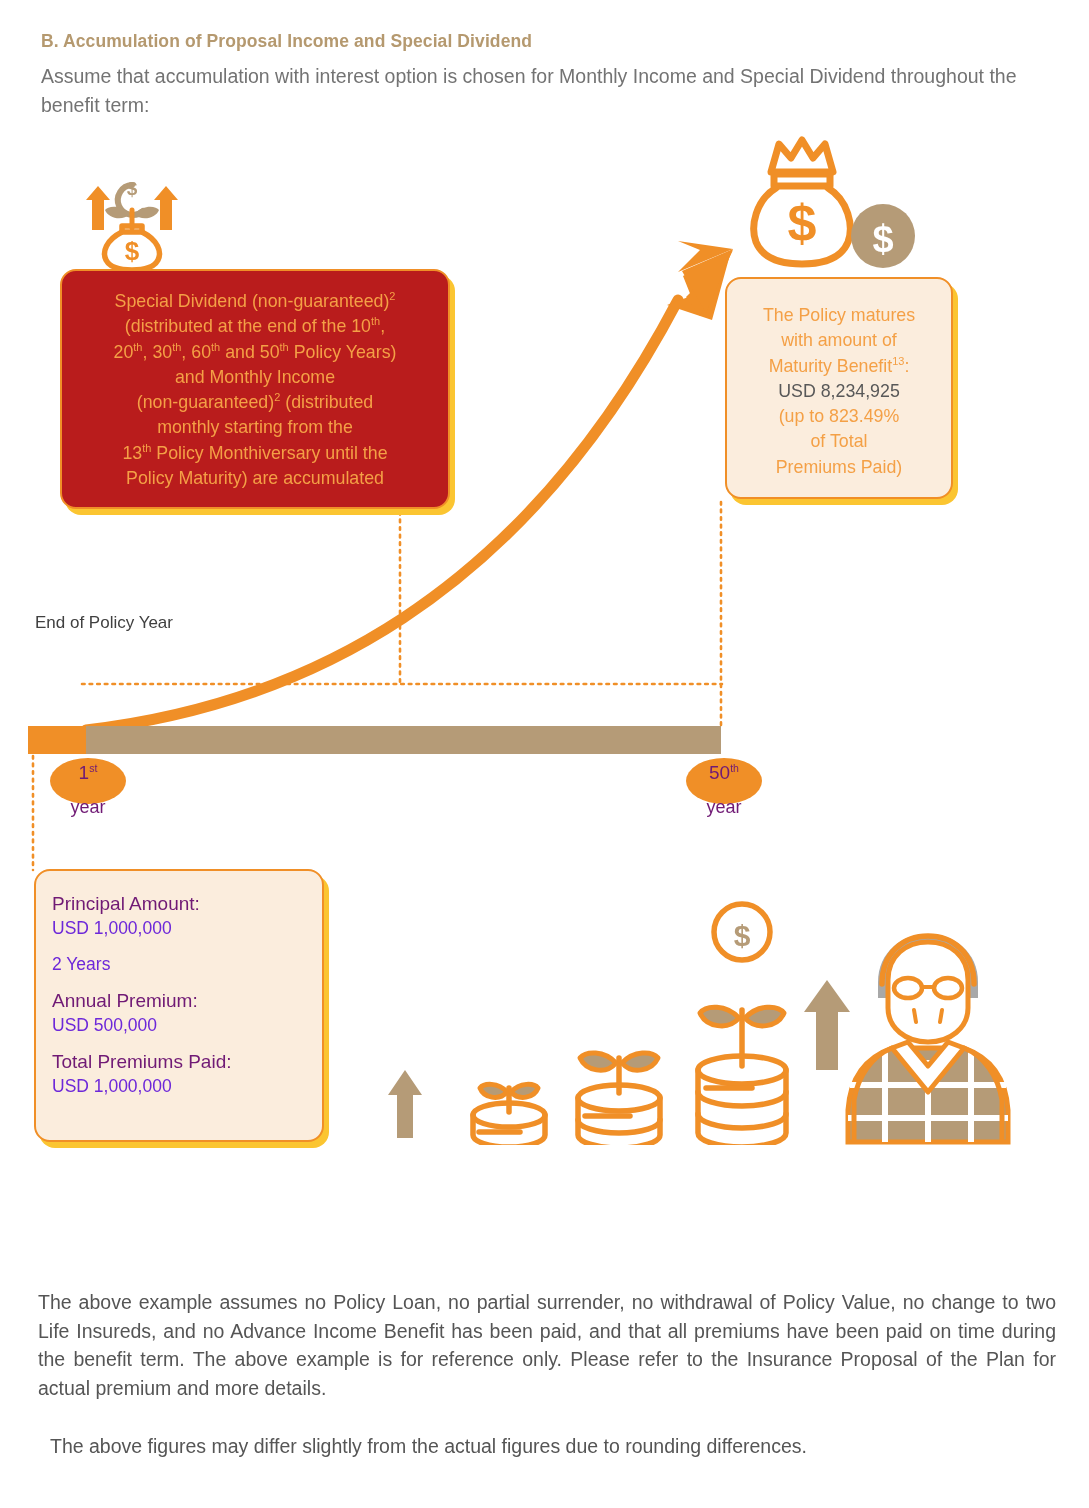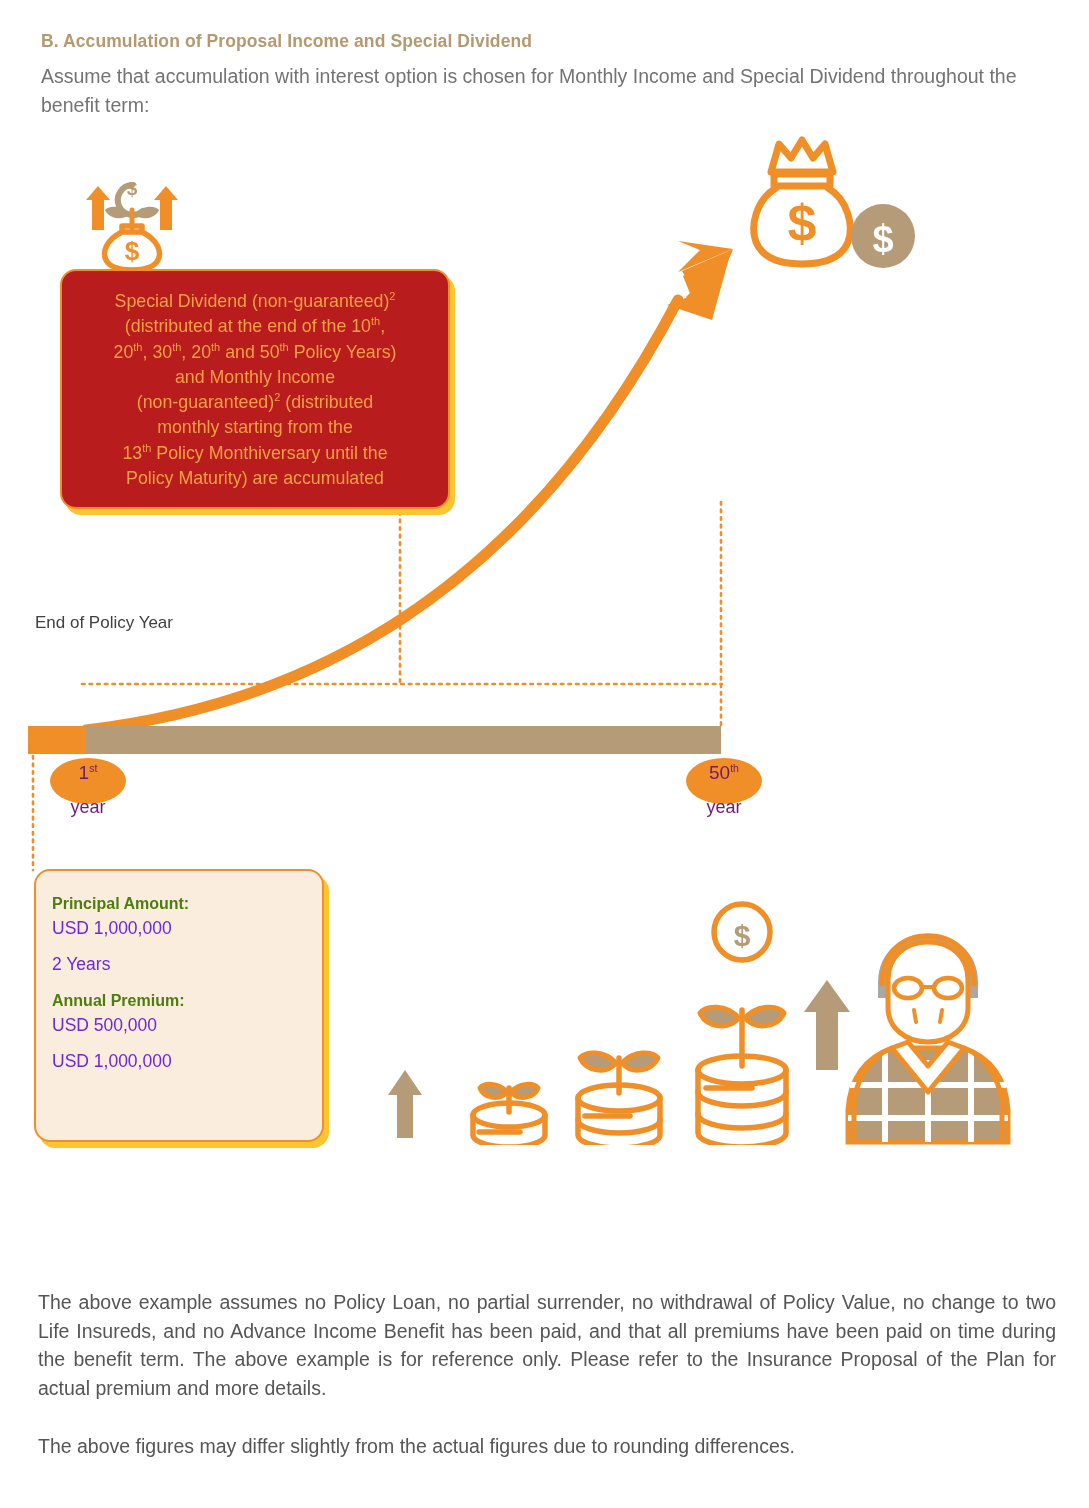--- a/index.html
+++ b/index.html
@@ -48,21 +48,21 @@
     color: #F4A046; font-size: 17.8px; line-height: 25.3px;
   }
   #callout-maturity .amount { color: #585858; }
 
   #callout-figures {
     left: 34px; top: 869px; width: 290px; height: 273px;
     padding: 20px 0 0 16px;
     text-align: left;
   }
   .fig-row { margin-bottom: 11px; }
-  .fig-label { color: #4d7c0f; font-size: 16px; line-height: 25px; font-weight: bold; }
+  .fig-label { color: #701a75; font-size: 19px; line-height: 25px; }
   .fig-value { color: #6d28d9; font-size: 17.5px; line-height: 25px; }
 
   sup { font-size: 0.62em; vertical-align: super; line-height: 0; }
 
   
   #bar-wrap { position: absolute; left: 28px; top: 726px; width: 693px; height: 28px; }
   #bar-orange { position: absolute; left: 0; top: 0; width: 58px; height: 28px; background: #F08F27; }
   #bar-tan { position: absolute; left: 58px; top: 0; width: 635px; height: 28px; background: #B59B77; }
 
   .year-pill {
@@ -83,21 +83,21 @@
     font-size: 17px; color: #404040;
   }
 
   
   .note {
     position: absolute; left: 38px; width: 1018px;
     font-size: 19.5px; color: #555555; line-height: 28.5px;
     text-align: justify;
   }
   #note-1 { top: 1288px; }
-  #note-2 { top: 1432px; text-align: left; }
+  #note-2 { top: 1432px; text-align: left; margin-left: 12px; }
 </style>
 </head>
 <body>
 
 <div id="page">
 
   <div class="section-heading">B. Accumulation of Proposal Income and Special Dividend</div>
   <div class="intro">Assume that accumulation with interest option is chosen for Monthly Income and Special Dividend throughout the benefit term:</div>
 
   <div id="diagram">
@@ -151,28 +151,37 @@
         <path d="M32,52 C12,64 6,90 12,106 C19,123 38,128 58,128 C78,128 97,123 104,106 C110,90 104,64 84,52"></path>
       </g>
       <text x="58" y="105" text-anchor="middle" font-size="52" fill="#F08F27" font-family="Liberation Sans, sans-serif" font-weight="bold">$</text>
       <circle cx="139" cy="100" r="32" fill="#B59B77"></circle>
       <text x="139" y="116" text-anchor="middle" font-size="38" fill="#ffffff" font-family="Liberation Sans, sans-serif" font-weight="bold">$</text>
     </svg>
 
     <div class="callout white" id="callout-dividend">
       <span>Special Dividend (non-guaranteed)</span><sup>2</sup><br>
       <span>(distributed at the end of the 10</span><sup>th</sup><span>,</span><br>
-      <span>20</span><sup>th</sup><span>, 30</span><sup>th</sup><span>, 20</span><sup>th</sup><span> and 50</span><sup>th</sup><span> Policy Years)</span><br>
+      <span>20</span><sup>th</sup><span>, 30</span><sup>th</sup><span>, 60</span><sup>th</sup><span> and 50</span><sup>th</sup><span> Policy Years)</span><br>
       <span>and Monthly Income</span><br>
       <span>(non-guaranteed)</span><sup>2</sup><span> (distributed</span><br>
       <span>monthly starting from the</span><br>
       <span>13</span><sup>th</sup><span> Policy Monthiversary until the</span><br>
       <span>Policy Maturity) are accumulated</span>
     </div>
 
+    <div class="callout cream" id="callout-maturity">
+      <span>The Policy matures</span><br>
+      <span>with amount of</span><br>
+      <span>Maturity Benefit</span><sup>13</sup><span>:</span><br>
+      <span class="amount">USD 8,234,925</span><br>
+      <span>(up to 823.49%</span><br>
+      <span>of Total</span><br>
+      <span>Premiums Paid)</span>
+    </div>
 
     <div class="axis-label">End of Policy Year</div>
 
     <div id="bar-wrap">
       <div id="bar-orange"></div>
       <div id="bar-tan"></div>
     </div>
 
     <div class="year-pill" id="pill-first">
       <span class="y-num">1</span><sup>st</sup>
@@ -189,20 +198,21 @@
         <div class="fig-value">USD 1,000,000</div>
       </div>
       <div class="fig-row">
         <div class="fig-value">2 Years</div>
       </div>
       <div class="fig-row">
         <div class="fig-label">Annual Premium:</div>
         <div class="fig-value">USD 500,000</div>
       </div>
       <div class="fig-row">
+        <div class="fig-label">Total Premiums Paid:</div>
         <div class="fig-value">USD 1,000,000</div>
       </div>
     </div>
 
     <svg style="position:absolute;left:380px;top:880px;" width="640" height="265" viewBox="0 0 640 265">
 
       <g fill="#B59B77">
         <path d="M8,215 L25,190 L42,215 L33,215 L33,258 L17,258 L17,215 Z"></path>
       </g>
 

